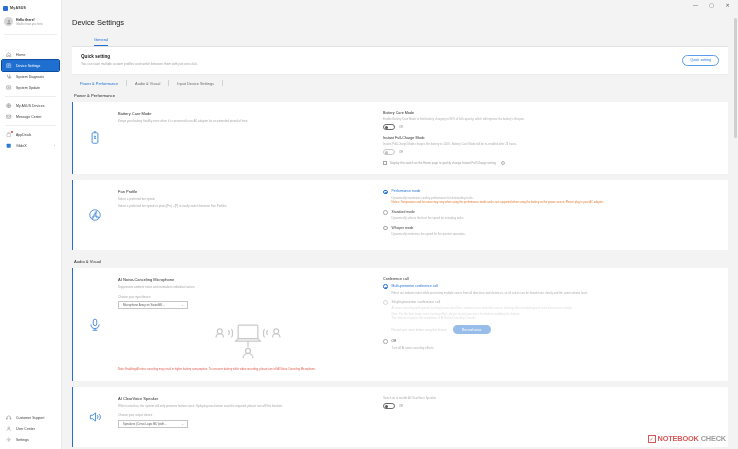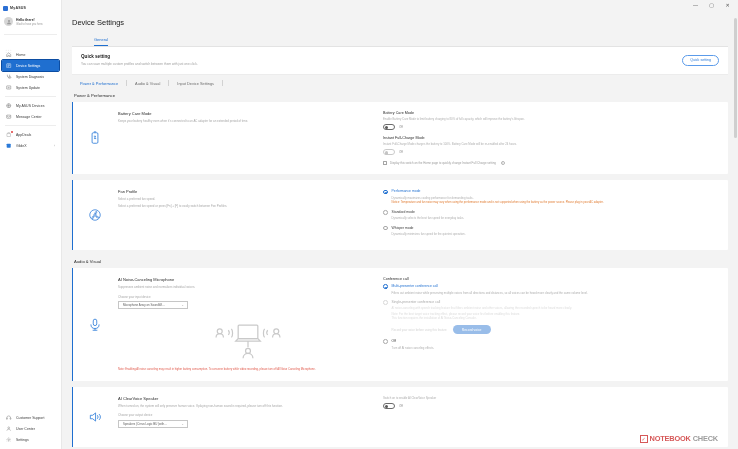--- a/index.html
+++ b/index.html
@@ -151,21 +151,21 @@
 
   .note { font-size: 2.7px; color: #e0584a; line-height: 1.5; padding: 0 6px 0 0; margin-top: 6px; }
 
   .illus { display: flex; flex-direction: column; align-items: center; gap: 2px; }
 
   
   .scroll-rail { position: absolute; right: 1px; top: 18px; bottom: 2px; width: 3px; }
   .scroll-thumb { position: absolute; top: 0; left: 0; width: 3px; height: 120px;
                   background: #cfcfcf; border-radius: 2px; }
 
-  .watermark { position: absolute; right: 20px; bottom: 6px; display: flex;
+  .watermark { position: absolute; right: 12px; bottom: 6px; display: flex;
                align-items: center; gap: 2px; opacity: .85; }
   .wm-box { width: 8px; height: 8px; border: 1.1px solid #cf3b3b; display: flex;
             align-items: center; justify-content: center; }
   .wm-box span { color: #cf3b3b; font-size: 5px; }
   .wm-t1 { font-size: 7.4px; color: #cf3b3b; font-weight: bold; letter-spacing: -.2px; }
   .wm-t2 { font-size: 7.4px; color: #8c8c8c; font-weight: bold; letter-spacing: -.2px; }
 </style>
 </head>
 <body>
 

